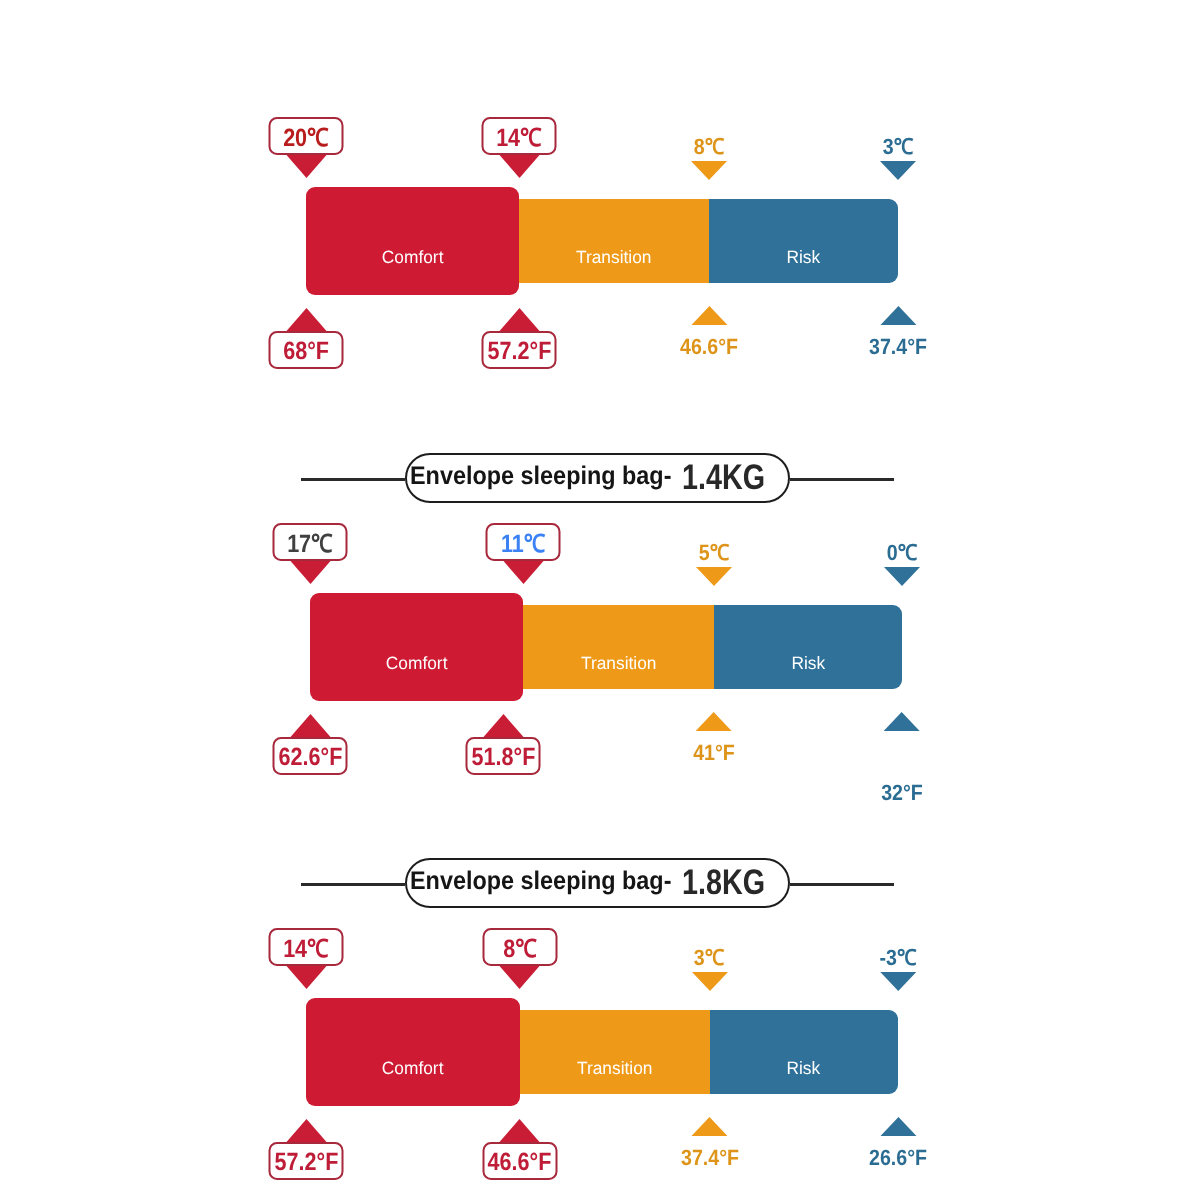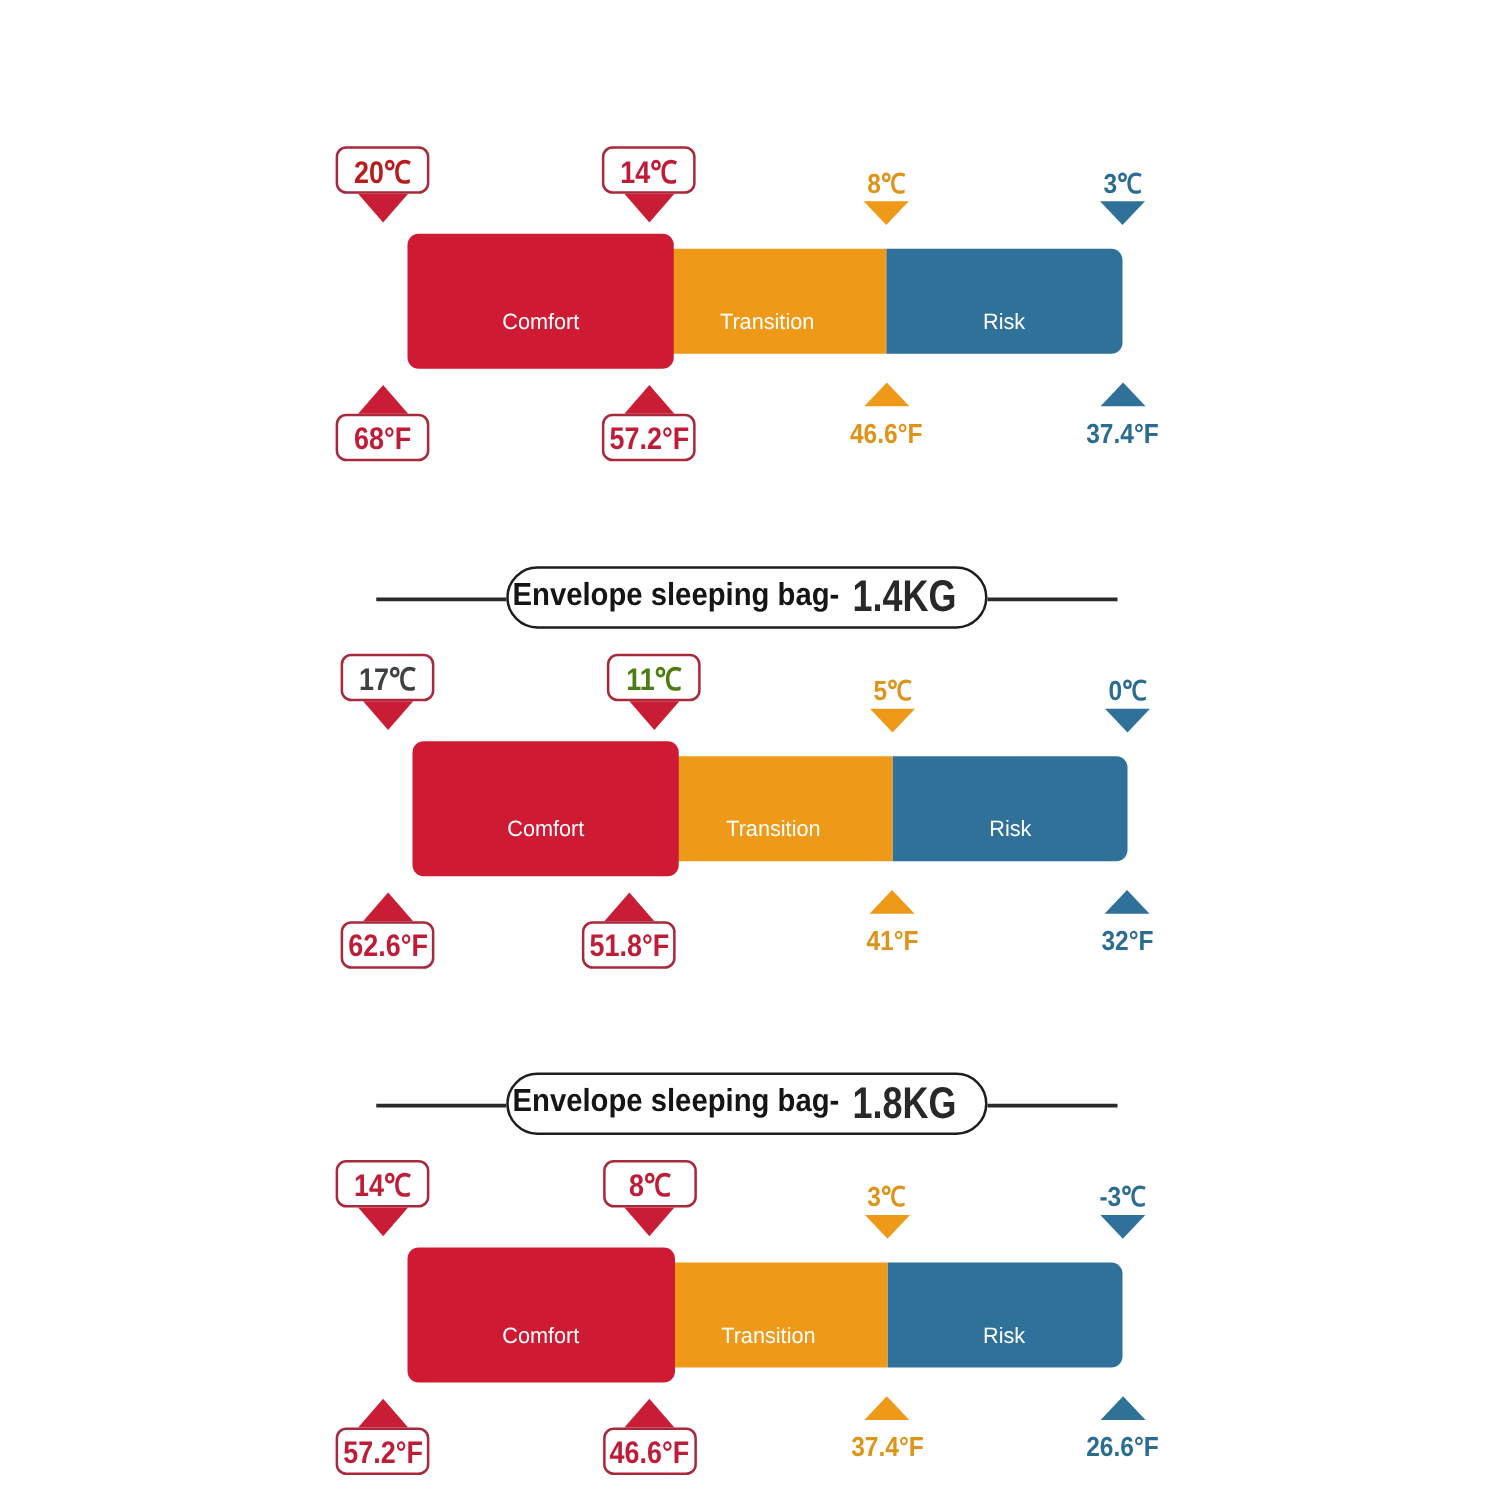--- a/index.html
+++ b/index.html
@@ -19,21 +19,21 @@
               line-height:1;position:absolute;left:2.5px;top:9.5px;
               transform:scaleX(0.918);transform-origin:left top;white-space:nowrap;}
   .title-kg{font-size:35.5px;font-weight:bold;color:#282828;line-height:1;
             position:absolute;left:275px;top:5px;
             transform:scaleX(0.81);transform-origin:left top;white-space:nowrap;}
 
   
   .bar{position:absolute;left:306px;top:187px;width:592px;height:108px;}
   .seg{position:absolute;display:flex;align-items:center;justify-content:center;
        color:#ffffff;font-size:17.8px;font-weight:400;}
-  .seg-comfort{left:0;top:0;width:213px;height:108px;background:#ce1a32;border-radius:9px;z-index:3;margin-left:20px;}
+  .seg-comfort{left:0;top:0;width:213px;height:108px;background:#ce1a32;border-radius:9px;z-index:3;}
   .seg-trans{left:213px;top:12px;width:190px;height:84px;background:#ee9a18;z-index:2;}
   .seg-risk{left:403px;top:12px;width:189px;height:84px;background:#2f7199;
             border-radius:0 9px 9px 0;z-index:1;}
   .seg-lab{position:relative;white-space:nowrap;transform:scaleX(0.975);}
   .seg-comfort .seg-lab{top:16px;}
   .seg-trans .seg-lab{top:16px;}
   .seg-risk .seg-lab{top:16px;}
 
   
   .mk{position:absolute;display:flex;flex-direction:column;align-items:center;}
@@ -147,21 +147,21 @@
   </div>
 
   <div class="markers-top">
         <div class="mk mk-top mk-badge" style="left: 310px;">
           <div class="badge" style="border-color:#a8283c;color:#404040">
             <span>17℃</span>
           </div>
           <div class="tri tri-down" style="color:#c91d35"></div>
         </div>
         <div class="mk mk-top mk-badge" style="left: 523px;">
-          <div class="badge" style="border-color:#a8283c;color:#4d7c0f">
+          <div class="badge" style="border-color:#a8283c;color:#3b82f6">
             <span>11℃</span>
           </div>
           <div class="tri tri-down" style="color:#c91d35"></div>
         </div>
         <div class="mk mk-top mk-plain" style="left: 714px;">
           <div class="plain-lab" style="color:#dd9419">5℃</div>
           <div class="tri tri-sm-down" style="color:#ee9a18"></div>
         </div>
         <div class="mk mk-top mk-plain" style="left: 902px;">
           <div class="plain-lab" style="color:#2b6c93">0℃</div>
@@ -178,21 +178,21 @@
         <div class="mk mk-bot mk-badge" style="left: 503px;">
           <div class="tri tri-up" style="color:#c91d35"></div>
           <div class="badge" style="border-color:#a8283c;color:#be1c37">
             <span>51.8°F</span>
           </div>
         </div>
         <div class="mk mk-bot mk-plain" style="left: 714px;">
           <div class="tri tri-sm-up" style="color:#ee9a18"></div>
           <div class="plain-lab" style="color:#dd9419">41°F</div>
         </div>
-        <div class="mk mk-bot mk-plain" style="left: 902px;">
+        <div class="mk mk-bot mk-plain" style="left: 902px; gap: 40px;">
           <div class="tri tri-sm-up" style="color:#2f7199"></div>
           <div class="plain-lab" style="color:#2b6c93">32°F</div>
         </div>
       </div>
 </div>
 
 <div class="chart" style="top: 811px;">
   <div class="title-row">
     <div class="title-line title-line-left"></div>
     <div class="title-pill">

